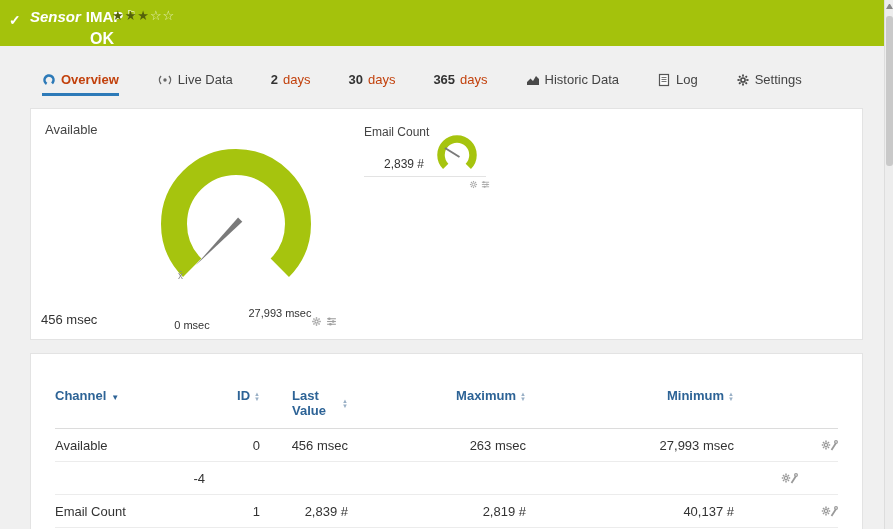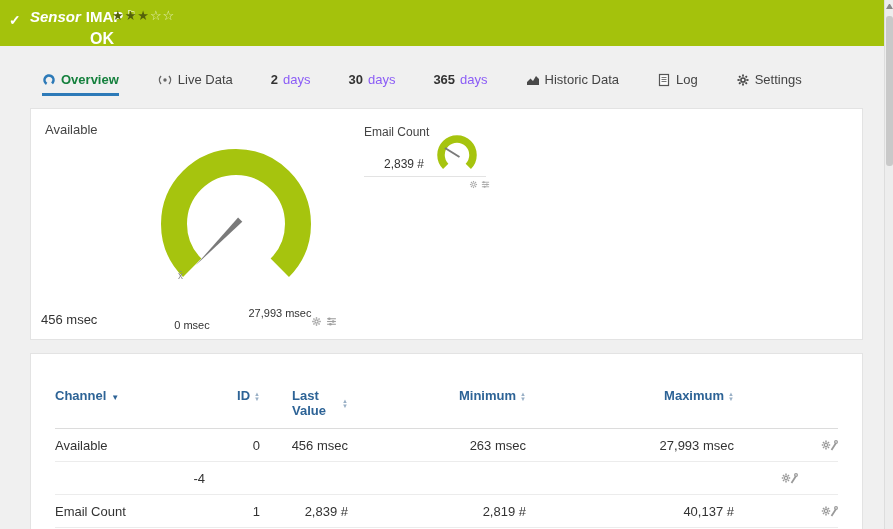--- a/index.html
+++ b/index.html
@@ -15,23 +15,23 @@
   .hdr-flag { color:#fff; font-size:11px; margin-left:3px; vertical-align:4px; }
   .hdr-stars { position:absolute; left:112px; top:8px; font-size:13px; letter-spacing:1px; }
   .stars-filled { color:#53610b; }
   .stars-empty { color:#e4efb6; }
   .hdr-status { position:absolute; left:48px; top:30px; color:#fff; font-size:16px; font-weight:bold;margin-left:42px; }
 
   
   .tabbar { display:flex; align-items:flex-end; padding-left:42px; height:50px; gap:38px; }
   .tab { display:flex; align-items:center; gap:5px; font-size:13px; color:#444;
          padding-bottom:9px; cursor:pointer; white-space:nowrap; }
-  .tab.active { color:#15803d; border-bottom:3px solid #2d7ab8; padding-bottom:6px; font-weight:bold; }
+  .tab.active { color:#c2410c; border-bottom:3px solid #2d7ab8; padding-bottom:6px; font-weight:bold; }
   .tab .num { font-weight:bold; color:#333; }
-  .tab .days { color:#8b5cf6; }
+  .tab .days { color:#c2410c; }
   .tab svg { display:block; }
 
   
   .panel { background:#fff; border:1px solid #e3e3e3; margin:0 30px; position:relative; }
   .panel-gauges { height:232px; margin-top:12px; }
   .panel-table { margin-top:13px; height:220px; padding:34px 24px 0 24px; }
 
   
   .lbl-available { position:absolute; left:14px; top:13px; font-size:13px; color:#444; }
   .big-gauge { position:absolute; left:105px; top:30px; }
@@ -209,28 +209,28 @@
         </span>
     </div>
     <div class="th th-right">
       <span class="hdr-wrap">Last Value</span>
       <span class="sort-stack">
           <span>▲</span>
           <span>▼</span>
         </span>
     </div>
     <div class="th th-right">
-      <span>Minimum</span>
+      <span>Maximum</span>
       <span class="sort-stack">
           <span>▲</span>
           <span>▼</span>
         </span>
     </div>
     <div class="th th-right">
-      <span>Maximum</span>
+      <span>Minimum</span>
       <span class="sort-stack">
           <span>▲</span>
           <span>▼</span>
         </span>
     </div>
     <div></div>
       <div></div>
   </div>
 
   <div class="t-grid t-row">

